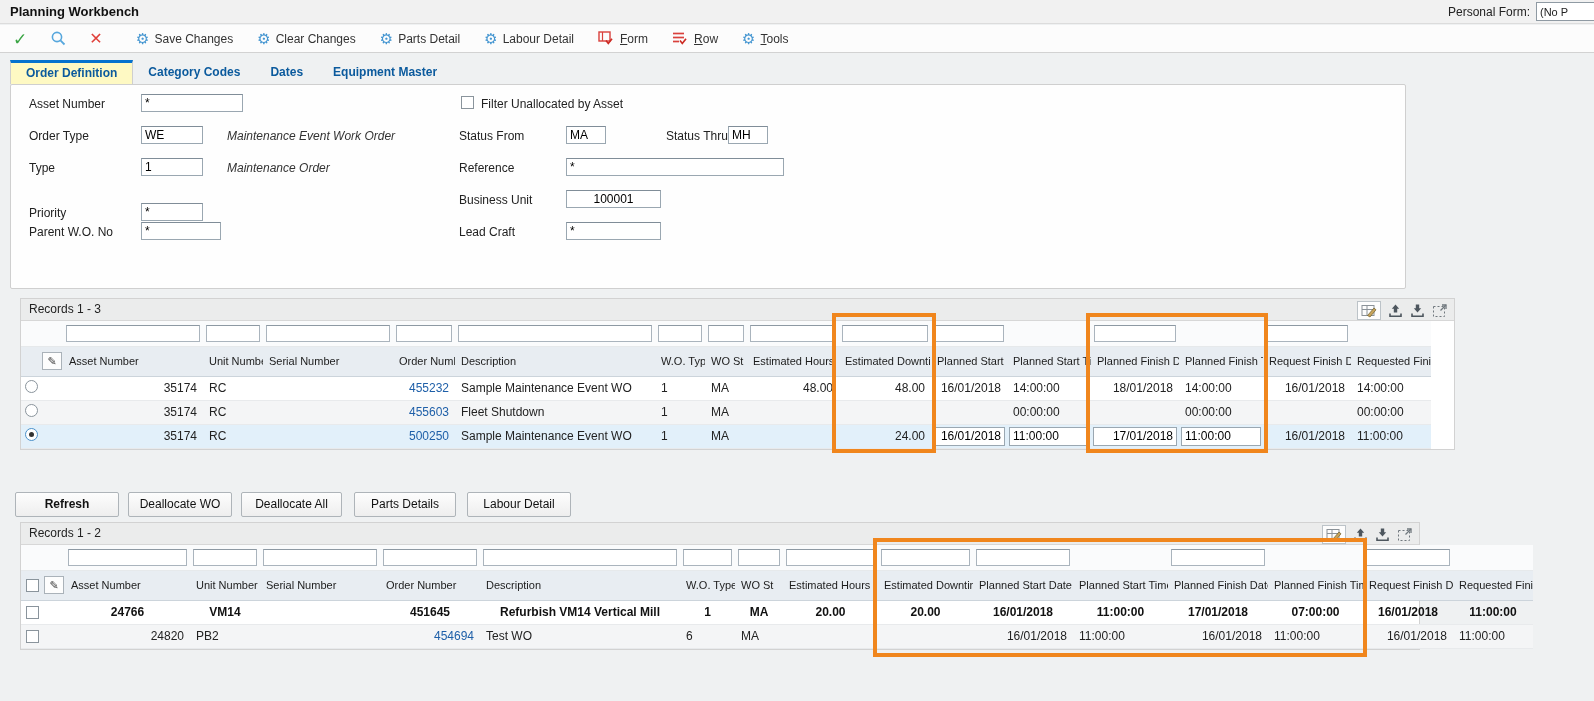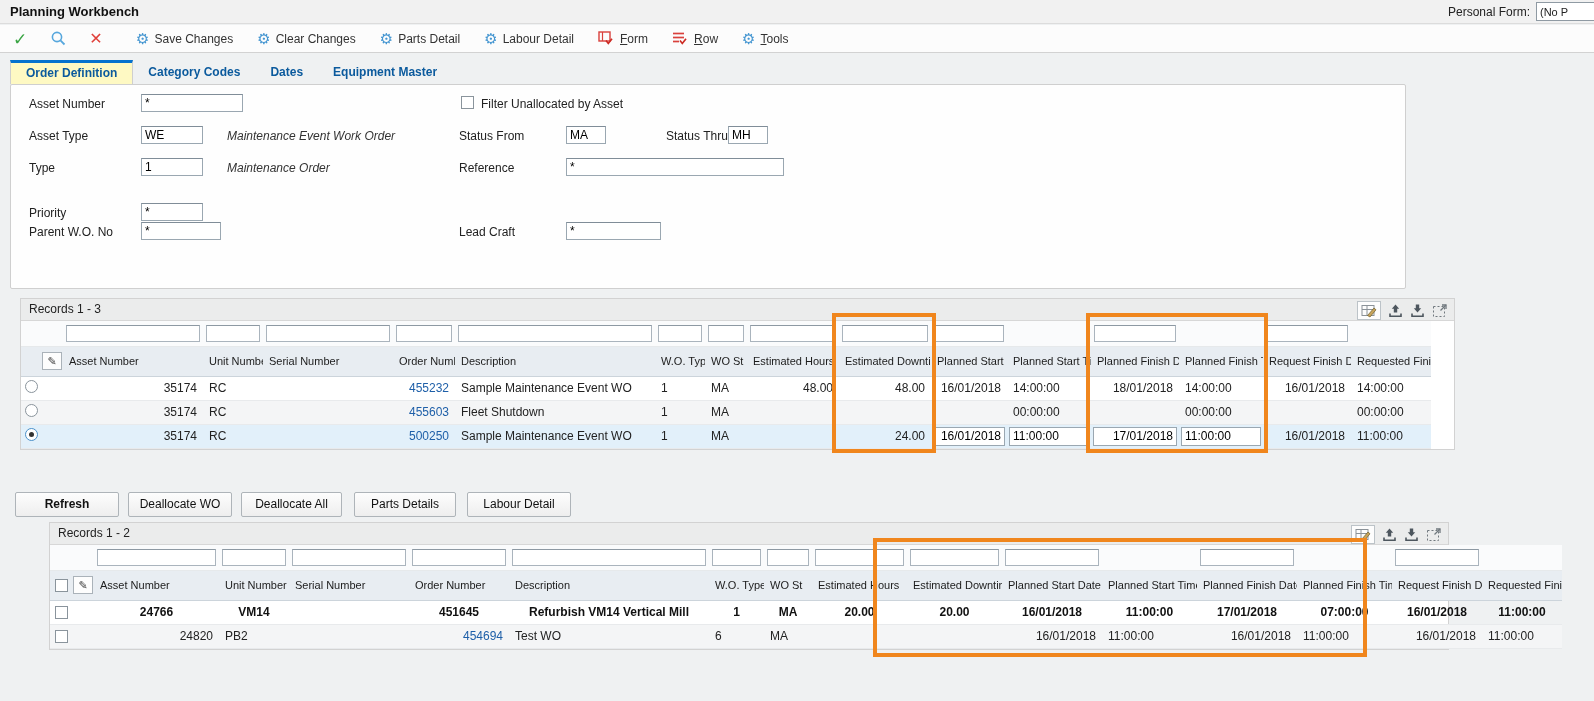--- a/index.html
+++ b/index.html
@@ -157,21 +157,21 @@
   <span class="tab">Equipment Master</span>
 </div>
 
 <div class="panel">
 
   <div class="frow" style="left:18px; top:9px; width:700px;">
     <span class="flabel" style="left:0;">Asset Number</span>
     <input class="fin" style="position: absolute; left: 112px; width: 102px;" value="*">
   </div>
   <div class="frow" style="left:18px; top:41px; width:700px;">
-    <span class="flabel" style="left:0;">Asset Type</span>
+    <span class="flabel" style="left:0;">Order Type</span>
     <input class="fin" style="position: absolute; left: 112px; width: 62px;" value="WE">
     <span class="fdesc" style="left:198px;">Maintenance Event Work Order</span>
   </div>
   <div class="frow" style="left:18px; top:73px; width:700px;">
     <span class="flabel" style="left:0;">Type</span>
     <input class="fin" style="position: absolute; left: 112px; width: 62px;" value="1">
     <span class="fdesc" style="left:198px;">Maintenance Order</span>
   </div>
   <div class="frow" style="left:18px; top:118px; width:700px;">
     <span class="flabel" style="left:0;">Priority</span>
@@ -188,20 +188,24 @@
   </div>
   <div class="frow" style="left:448px; top:41px; width:900px;">
     <span class="flabel" style="left:0;">Status From</span>
     <input class="fin" style="position: absolute; left: 107px; width: 40px;" value="MA">
     <span class="flabel" style="left:207px;">Status Thru</span>
     <input class="fin" style="position: absolute; left: 269px; width: 40px;" value="MH">
   </div>
   <div class="frow" style="left:448px; top:73px; width:900px;">
     <span class="flabel" style="left:0;">Reference</span>
     <input class="fin" style="position: absolute; left: 107px; width: 218px;" value="*">
+  </div>
+  <div class="frow" style="left:448px; top:105px; width:900px;">
+    <span class="flabel" style="left:0;">Business Unit</span>
+    <input class="fin" style="position: absolute; left: 107px; width: 95px; text-align: center;" value="100001">
   </div>
   <div class="frow" style="left:448px; top:137px; width:900px;">
     <span class="flabel" style="left:0;">Lead Craft</span>
     <input class="fin" style="position: absolute; left: 107px; width: 95px;" value="*">
   </div>
 </div>
 
 <div class="grid" style="left:20px; top:298px; width:1435px;">
   <div class="recbar">
     <span>Records 1 - 3</span>
@@ -354,21 +358,21 @@
   </tbody>
     </table>
 </div>
 
 <div class="abtn" style="left:15px; width:104px;font-weight:bold;">Refresh</div>
 <div class="abtn" style="left:128px; width:104px;">Deallocate WO</div>
 <div class="abtn" style="left:241px; width:101px;">Deallocate All</div>
 <div class="abtn" style="left:354px; width:102px;">Parts Details</div>
 <div class="abtn" style="left:467px; width:104px;">Labour Detail</div>
 
-<div class="grid" style="left:20px; top:522px; width:1400px;margin-left:29px;">
+<div class="grid" style="left:20px; top:522px; width:1400px;">
   <div class="recbar">
     <span>Records 1 - 2</span>
     <span class="gridicons">
       <span class="gi-btn">
         <svg width="16" height="14">
             <rect x="1" y="1.5" width="12" height="10" fill="none" stroke="#8b9298"></rect>
             <line x1="1" y1="5.5" x2="13" y2="5.5" stroke="#8b9298"></line>
             <line x1="6" y1="1.5" x2="6" y2="11.5" stroke="#8b9298"></line>
             <path d="M6.5 11.5 L13 4 l2 1.8 L9 13 Z" fill="#c8a45a" stroke="#6b5b2a" stroke-width="0.7"></path>
           </svg>

